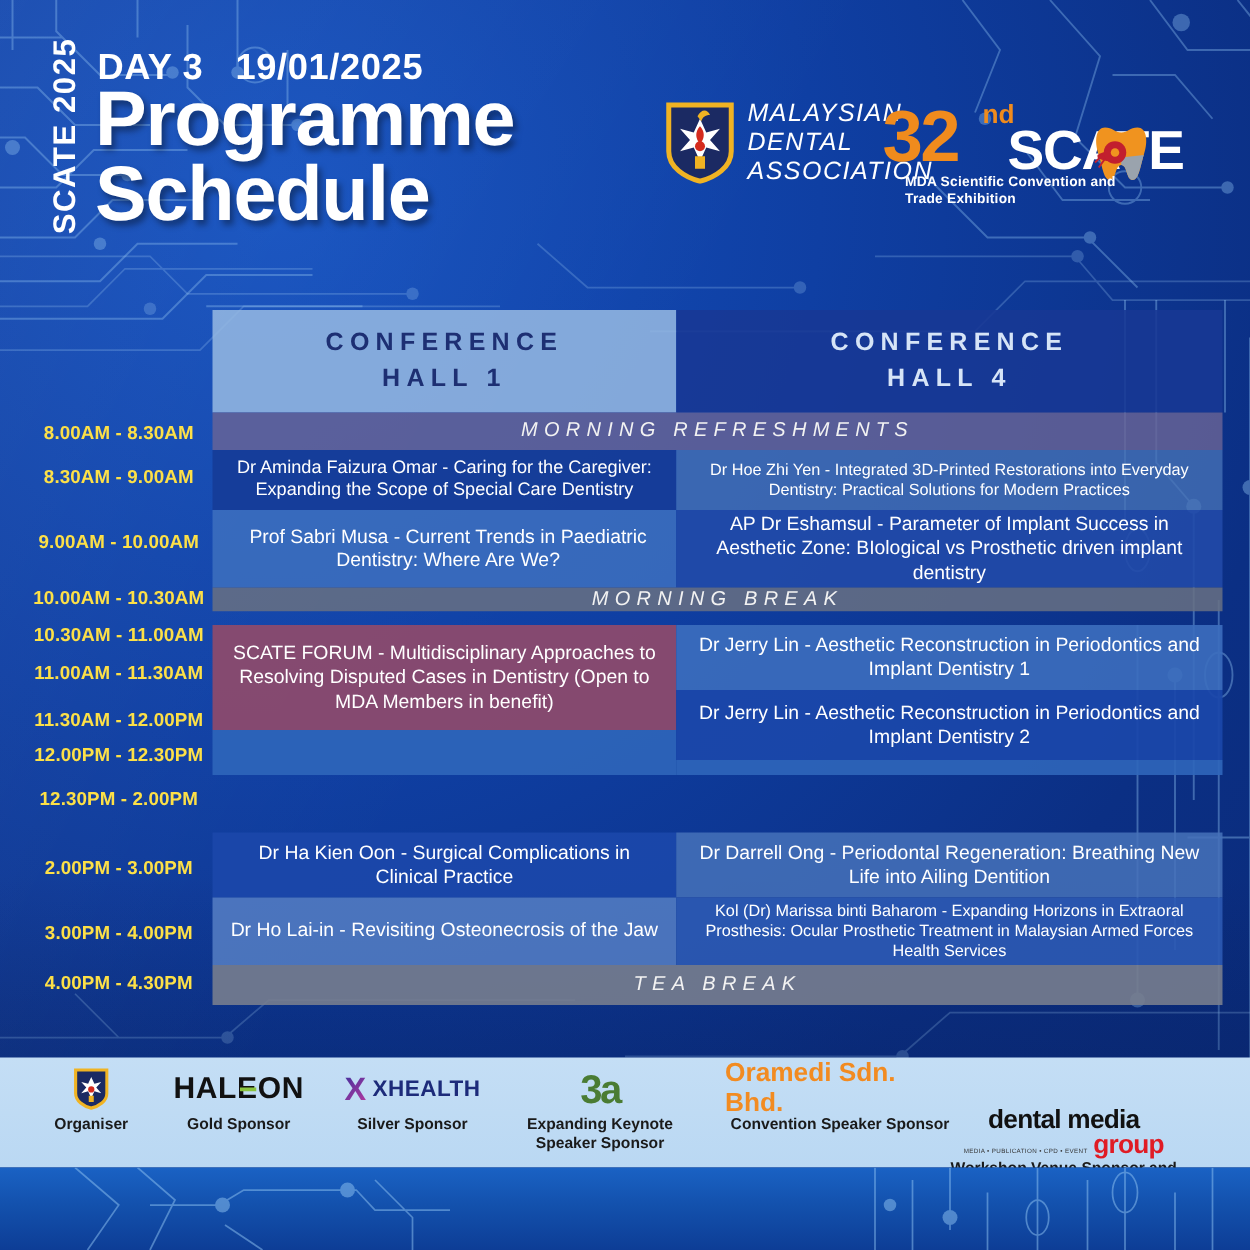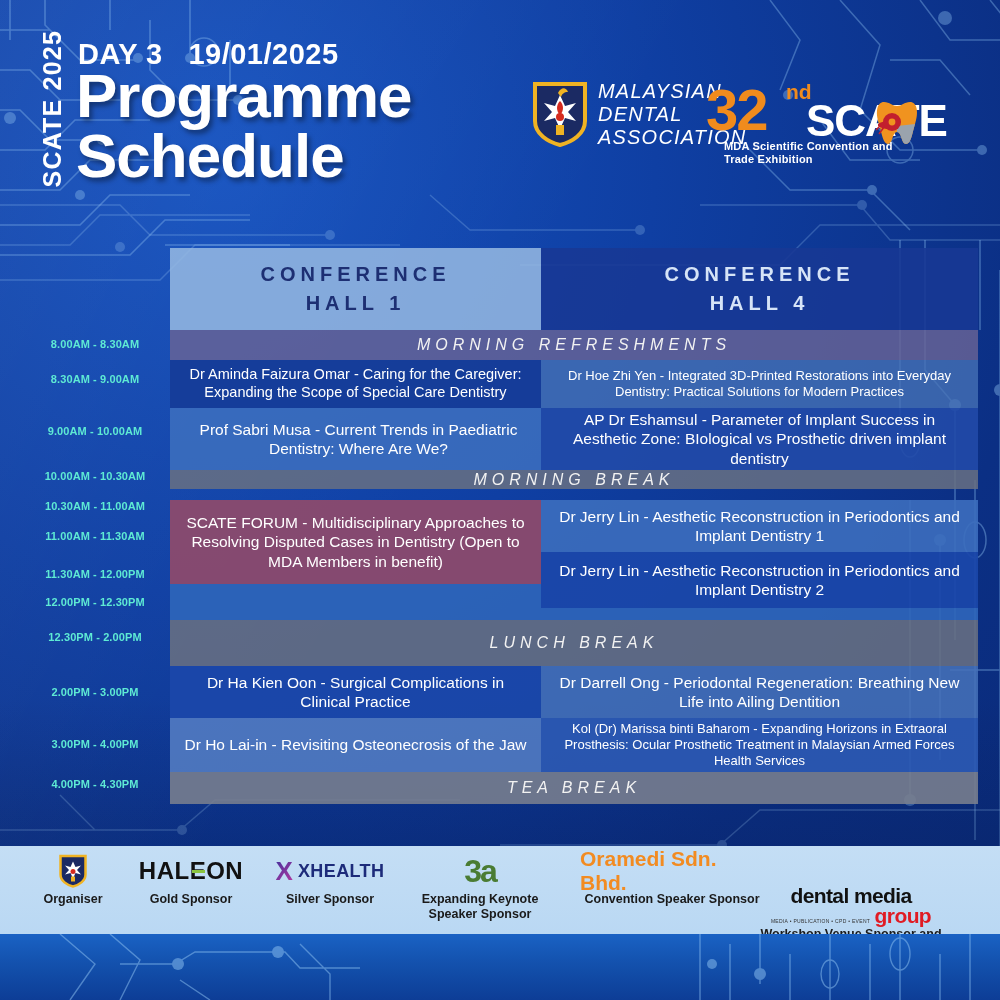--- a/index.html
+++ b/index.html
@@ -52,22 +52,22 @@
   
   #scate-logo{position:absolute;left:706px;top:78px;width:262px;height:80px;}
   #scate-32{position:absolute;left:0;top:-2px;color:#f08b1d;font-size:58px;font-weight:bold;letter-spacing:-2px;text-align:right;}
   #scate-nd{position:absolute;left:80px;top:2px;color:#f08b1d;font-size:21px;font-weight:bold;}
   #scate-word{position:absolute;left:100px;top:18px;color:#ffffff;font-size:44px;font-weight:bold;letter-spacing:-1px;}
   #scate-sub{position:absolute;left:2px;top:62px;color:#ffffff;font-size:11px;font-weight:bold;line-height:1.15;letter-spacing:.2px;margin-left:16px;}
   .tooth{position:absolute;left:168px;top:18px;width:46px;height:52px;}
 
   
   #schedule{position:absolute;left:0;top:248px;width:1000px;height:560px;}
-  .time-col{position:absolute;left:20px;width:150px;text-align:center;color:#5eead4;
-            font-size:11px;font-weight:bold;letter-spacing:.1px;}
+  .time-col{position:absolute;left:20px;width:150px;text-align:center;color:#fde047;
+            font-size:15px;font-weight:bold;letter-spacing:.1px;}
   .hdr{
     position:absolute;top:0;height:82px;
     display:flex;align-items:center;justify-content:center;text-align:center;
     font-size:20px;font-weight:bold;letter-spacing:5px;line-height:1.45;
   }
   #hdr1{left:170px;width:371px;background:rgba(150,185,226,.86);color:#1d2f73;}
   #hdr2{left:541px;width:437px;background:rgba(24,56,148,.88);color:#d6e4f7;}
 
   .cell{
     position:absolute;
@@ -261,21 +261,20 @@
 
   <div class="band" style="top:222px;height:19px;background:rgba(104,112,130,.86);">MORNING BREAK</div>
 
   <div class="cell" style="left:170px;top:252px;width:371px;height:84px;background:rgba(142,74,108,.93);font-size:15.5px;">SCATE FORUM - Multidisciplinary Approaches to Resolving Disputed Cases in Dentistry (Open to MDA Members in benefit)</div>
   <div class="cell" style="left:170px;top:336px;width:371px;height:36px;background:rgba(47,102,186,.9);"></div>
 
   <div class="cell" style="left:541px;top:252px;width:437px;height:52px;background:rgba(60,110,190,.9);font-size:15.5px;">Dr Jerry Lin - Aesthetic Reconstruction in Periodontics and Implant Dentistry 1</div>
   <div class="cell" style="left:541px;top:304px;width:437px;height:56px;background:rgba(27,71,170,.93);font-size:15.5px;">Dr Jerry Lin - Aesthetic Reconstruction in Periodontics and Implant Dentistry 2</div>
   <div class="cell" style="left:541px;top:360px;width:437px;height:12px;background:rgba(47,102,186,.9);"></div>
 
-  <div class="band" style="top:372px;height:46px;background:rgba(104,112,130,.88);">LUNCH BREAK</div>
 
   <div class="cell" style="left:170px;top:418px;width:371px;height:52px;background:rgba(27,71,170,.93);font-size:15.5px;">Dr Ha Kien Oon - Surgical Complications in Clinical Practice</div>
   <div class="cell" style="left:541px;top:418px;width:437px;height:52px;background:rgba(70,114,186,.85);font-size:15.5px;">Dr Darrell Ong - Periodontal Regeneration: Breathing New Life into Ailing Dentition</div>
 
   <div class="cell" style="left:170px;top:470px;width:371px;height:54px;background:rgba(86,127,196,.85);font-size:15.5px;">Dr Ho Lai-in - Revisiting Osteonecrosis of the Jaw</div>
   <div class="cell" style="left:541px;top:470px;width:437px;height:54px;background:rgba(44,90,180,.9);font-size:13px;">Kol (Dr) Marissa binti Baharom - Expanding Horizons in Extraoral Prosthesis: Ocular Prosthetic Treatment in Malaysian Armed Forces Health Services</div>
 
   <div class="band" style="top:524px;height:32px;background:rgba(122,128,142,.88);">TEA BREAK</div>
 </div>
 

